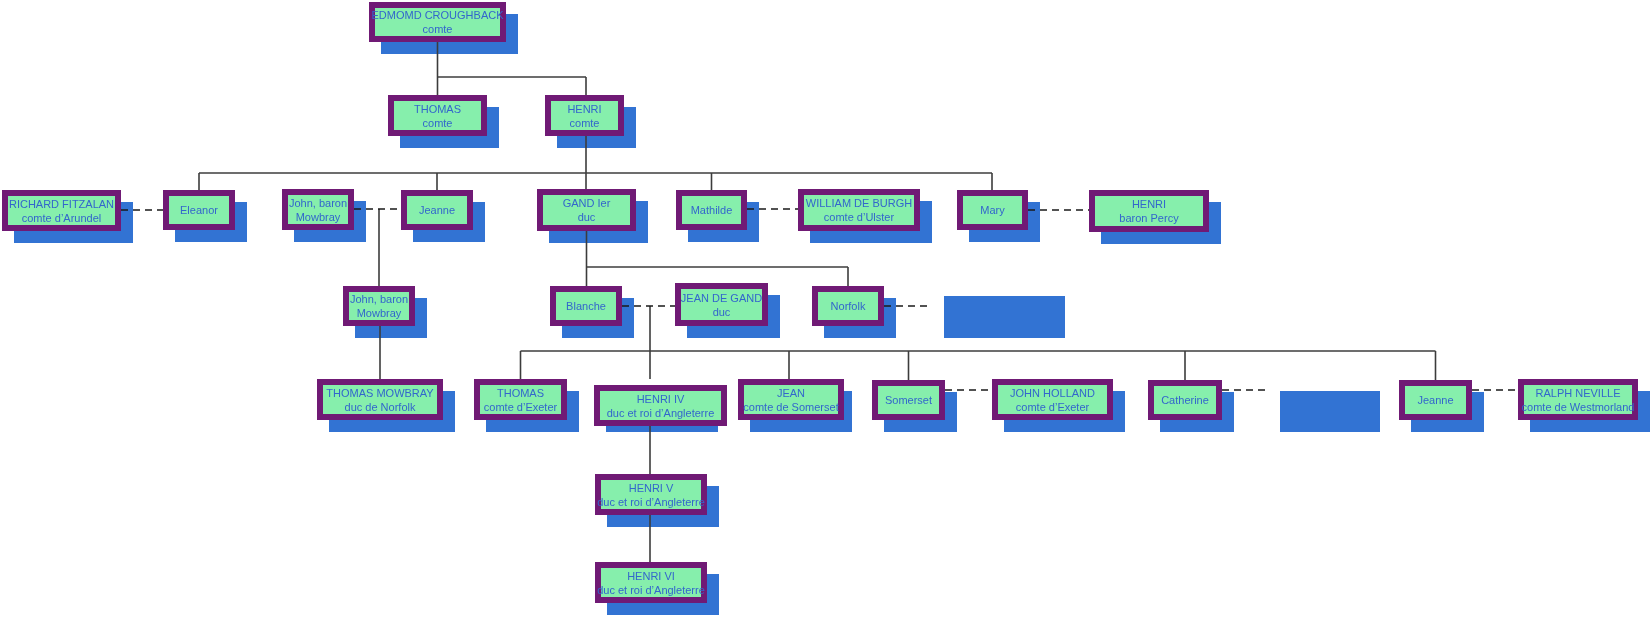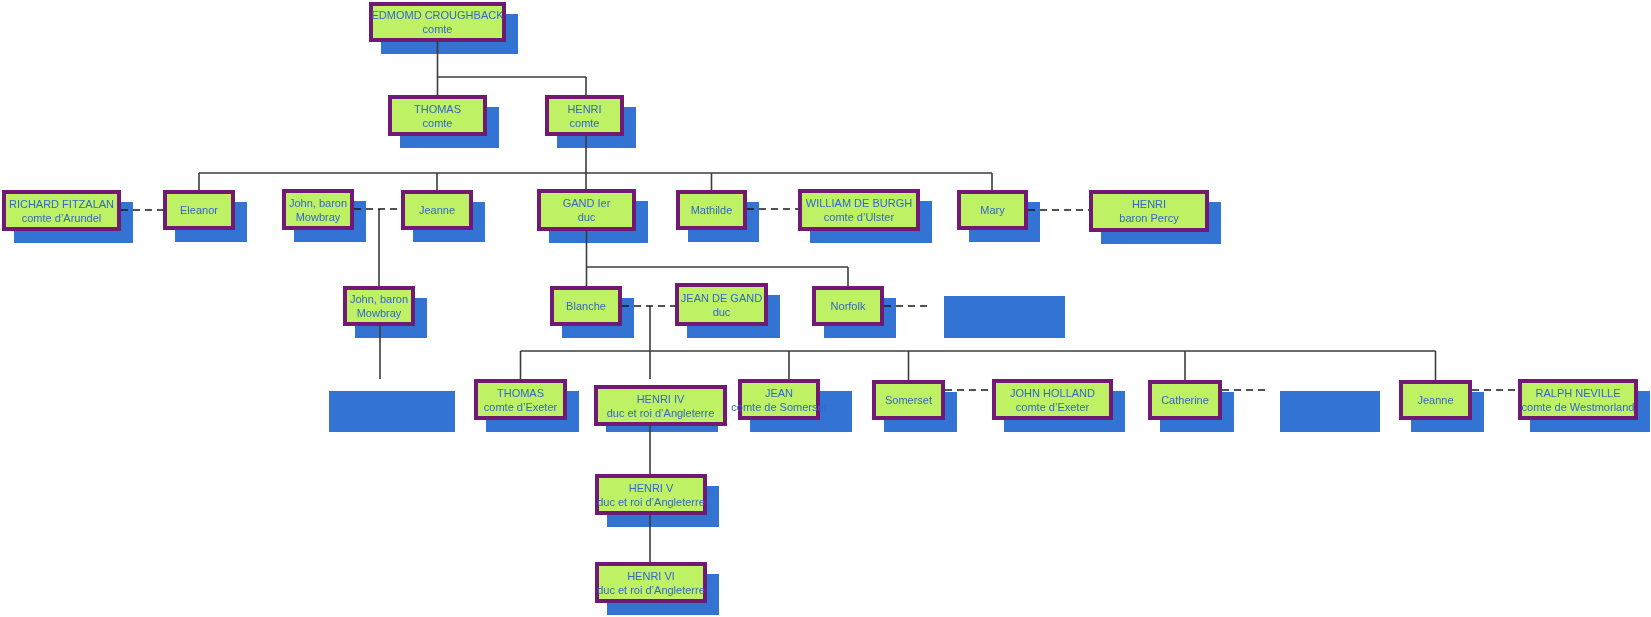--- a/index.html
+++ b/index.html
@@ -9,21 +9,21 @@
     font-family:"Liberation Sans", sans-serif;
   }
   #shadow-layer { position:absolute; left:0; top:0; width:100%; height:100%; z-index:0; }
   .shadow { position:absolute; background:#3273d3; }
   svg.connectors { position:absolute; left:0; top:0; z-index:1; }
   svg.connectors path { fill:none; }
   svg.connectors path.solid { stroke:#3c3c3c; stroke-width:1.6; }
   svg.connectors path.dashed { stroke:#1a1a1a; stroke-width:1.6; stroke-dasharray:7 5; }
   .node {
     position:absolute; z-index:2; box-sizing:border-box;
-    background:#bef264; border:4px solid #701a75;
+    background:#86efac; border:6px solid #701a75;
     display:flex; flex-direction:column; align-items:center; justify-content:center;
     color:#3366cc; font-size:11px; line-height:14px; text-align:center;
     white-space:nowrap;
   }
   .node span:empty { display:none; }
 </style>
 </head>
 <body>
 
 <div id="canvas">
@@ -157,29 +157,33 @@
 
   </div>
   <div class="node" style="left:675px;top:283px;width:93px;height:43px">
     <span>JEAN DE GAND</span>
     <span>duc</span>
   </div>
   <div class="node" style="left:812px;top:286px;width:72px;height:40px">
     <span>Norfolk</span>
 
   </div>
+  <div class="node" style="left:317px;top:379px;width:126px;height:41px">
+    <span>THOMAS MOWBRAY</span>
+    <span>duc de Norfolk</span>
+  </div>
   <div class="node" style="left:474px;top:379px;width:93px;height:41px">
     <span>THOMAS</span>
     <span>comte d’Exeter</span>
   </div>
   <div class="node" style="left:594px;top:385px;width:133px;height:41px">
     <span>HENRI IV</span>
     <span>duc et roi d’Angleterre</span>
   </div>
-  <div class="node" style="left:738px;top:379px;width:82px;height:41px">
+  <div class="node" style="left:738px;top:379px;width:106px;height:41px">
     <span>JEAN</span>
     <span>comte de Somerset</span>
   </div>
   <div class="node" style="left:872px;top:380px;width:73px;height:40px">
     <span>Somerset</span>
 
   </div>
   <div class="node" style="left:992px;top:379px;width:121px;height:41px">
     <span>JOHN HOLLAND</span>
     <span>comte d’Exeter</span>

